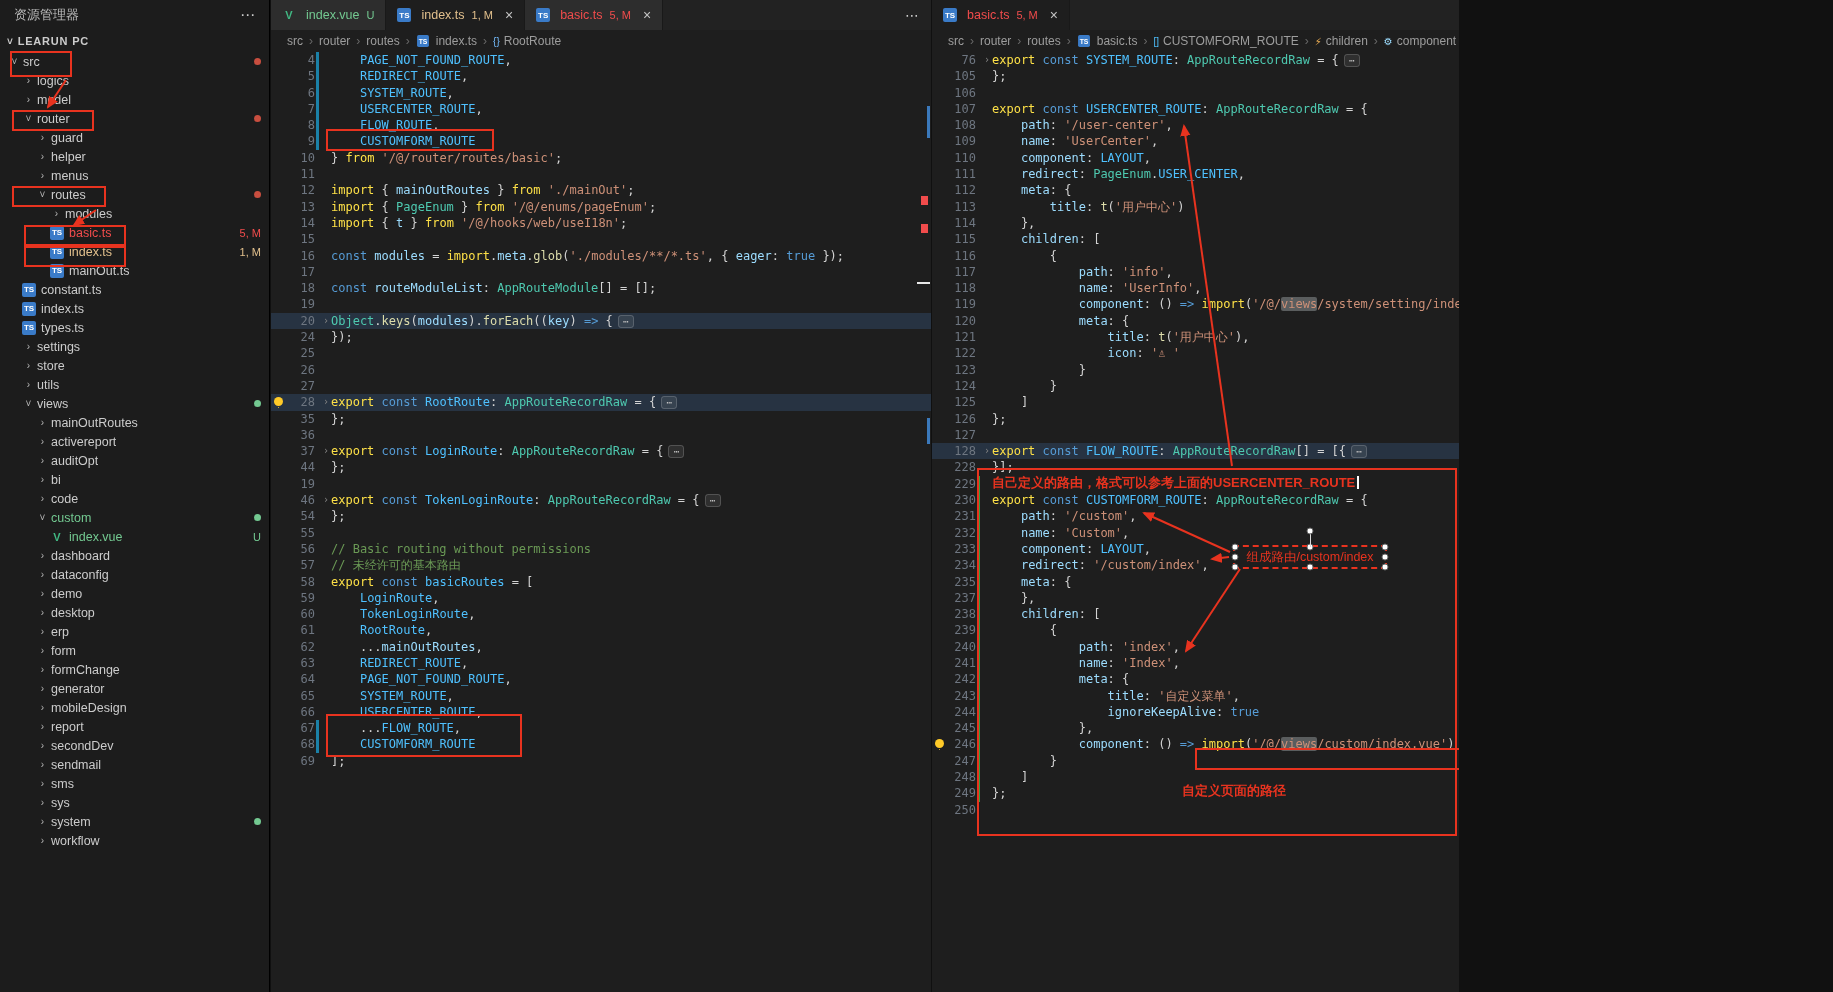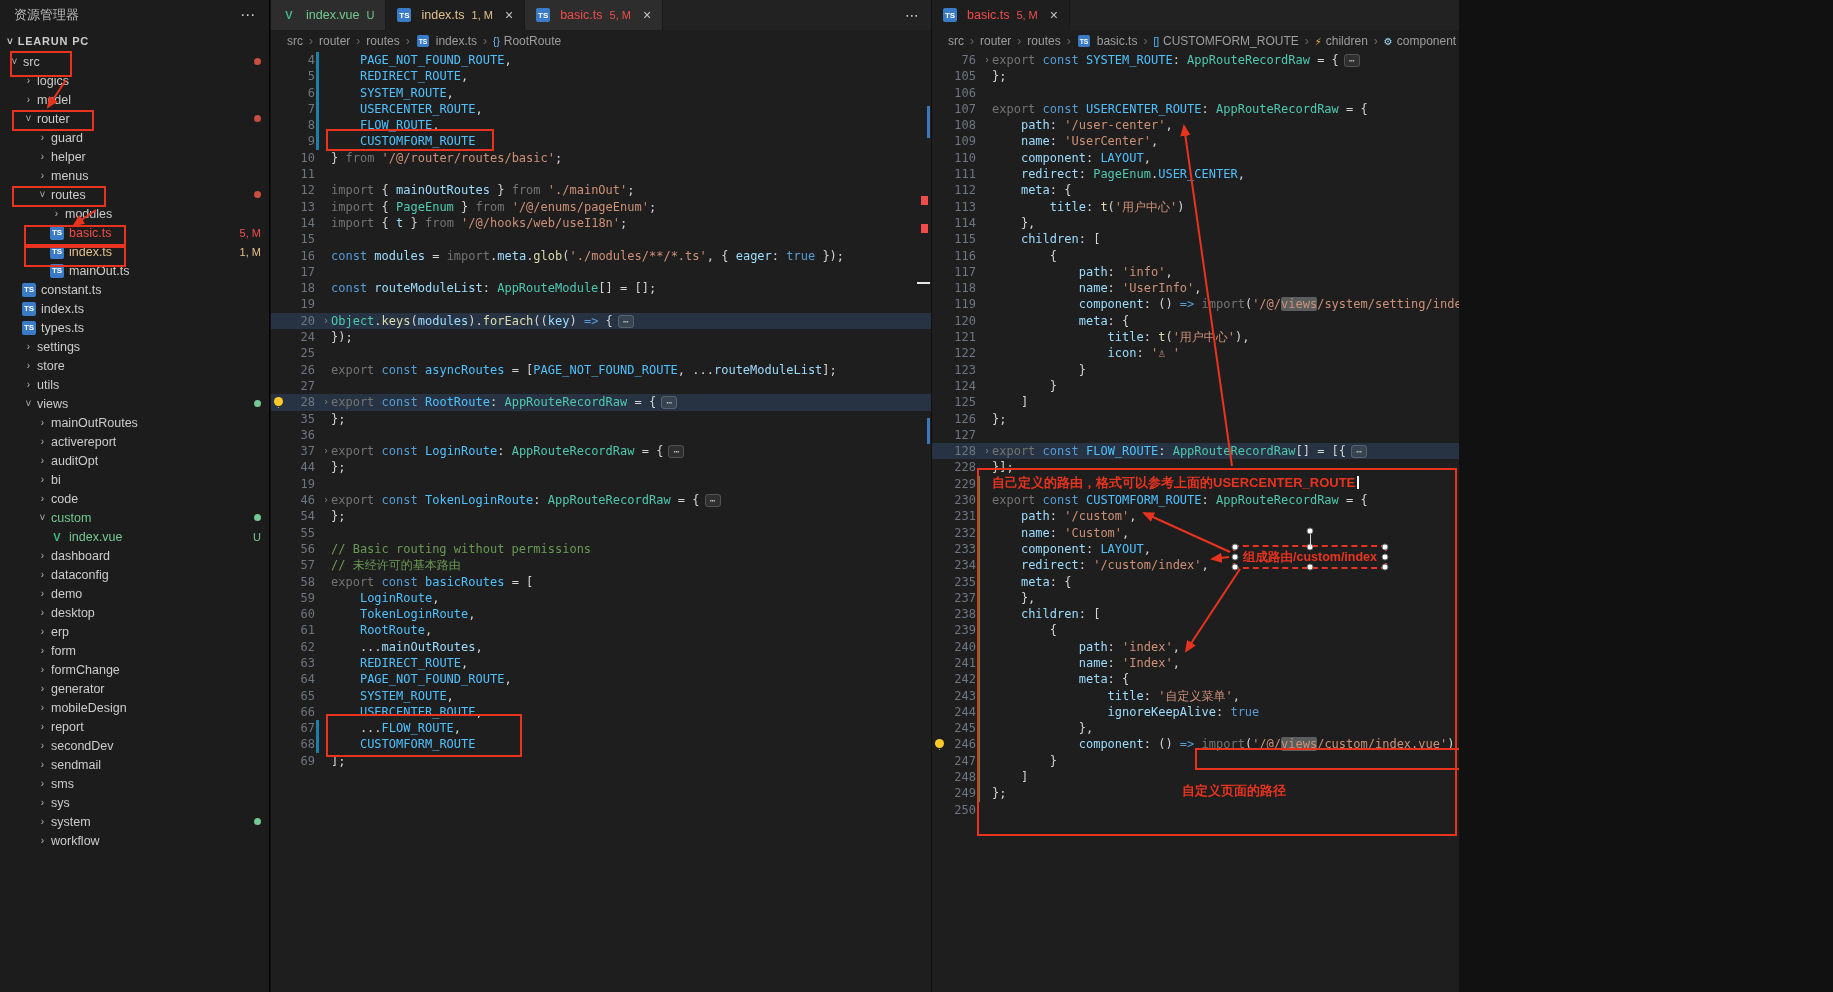--- a/index.html
+++ b/index.html
@@ -42,31 +42,31 @@
 .code-line.hl{background:rgba(58,95,140,.33)}
 .glyph{width:14px;flex:none;display:flex;justify-content:center}
 .bulb{width:9px;height:9px;border-radius:50%;background:#ffca28;margin-top:3px;box-shadow:0 6px 0 -4px #ffca28}
 .lnum{width:30px;flex:none;text-align:right;color:#6e7681;font-family:"DejaVu Sans Mono",monospace;font-size:12px}
 .cbar{width:6px;flex:none;position:relative}
 .cbar.mod::after,.cbar.add::after{content:"";position:absolute;left:1px;top:0;bottom:0;width:3px}
 .cbar.mod::after{background:#1b81a8}
 .cbar.add::after{background:#2ea043}
 .fold{width:10px;flex:none;color:#848484;font-size:10px;text-align:center;cursor:pointer}
 .ltext{white-space:pre}
-.tk-k{color:#737373}.tk-s{color:#569cd6}.tk-v{color:#9cdcfe}.tk-c{color:#4fc1ff}.tk-t{color:#4ec9b0}
+.tk-k{color:#fde047}.tk-s{color:#569cd6}.tk-v{color:#9cdcfe}.tk-c{color:#4fc1ff}.tk-t{color:#4ec9b0}
 .tk-str{color:#ce9178}.tk-f{color:#dcdcaa}.tk-p{color:#d4d4d4}.tk-cm{color:#6a9955}
 .tk-strhl{color:#ce9178;background:#5a5d5e;border-radius:2px}
 .tk-fold{color:#bfbfbf;background:rgba(255,255,255,.08);border:1px solid rgba(255,255,255,.17);border-radius:3px;padding:0 4px;margin-left:5px;font-size:10px}
 
 .overlay{position:absolute;inset:0;pointer-events:none}
 .abox{position:absolute;border:2px solid #e8331f}
 .atext{position:absolute;color:#e8331f;font-size:13px;font-weight:700;white-space:nowrap}
 .acursor{display:inline-block;width:2px;height:13px;background:#fff;margin-left:2px;vertical-align:-2px}
 .albox{position:absolute;border:2px dashed #e8331f;display:flex;align-items:center;justify-content:center;pointer-events:auto}
-.altext{color:#e8331f;font-size:12.5px;font-weight:700;white-space:nowrap}
+.altext{color:#e8331f;font-size:12.5px;font-weight:400;white-space:nowrap}
 .handle{position:absolute;width:7px;height:7px;background:#fff;border:1px solid #666;border-radius:50%;transform:translate(-50%,-50%)}
 .handle.rot{left:50%;top:-16px}
 .stem{position:absolute;left:50%;top:-13px;width:1px;height:13px;background:#d8d8d8}
 .mark{position:absolute}
 .asvg{position:absolute;left:0;top:0}
 </style>
 </head>
 <body>
 
 <div class="app">
@@ -499,21 +499,20 @@
           <span class="lnum">25</span>
           <span class="cbar"></span>
           <span class="fold"></span>
           <span class="ltext"></span>
         </div>
         <div class="code-line">
           <span class="glyph"></span>
           <span class="lnum">26</span>
           <span class="cbar"></span>
           <span class="fold"></span>
-          <span class="ltext"><span class="tk-k">export</span><span> </span><span class="tk-s">const</span><span> </span><span class="tk-c">asyncRoutes</span><span class="tk-p"> = [</span><span class="tk-c">PAGE_NOT_FOUND_ROUTE</span><span class="tk-p">, ...</span><span class="tk-v">routeModuleList</span><span class="tk-p">];</span></span>
         </div>
         <div class="code-line">
           <span class="glyph"></span>
           <span class="lnum">27</span>
           <span class="cbar"></span>
           <span class="fold"></span>
           <span class="ltext"></span>
         </div>
         <div class="code-line hl">
           <span class="glyph">

